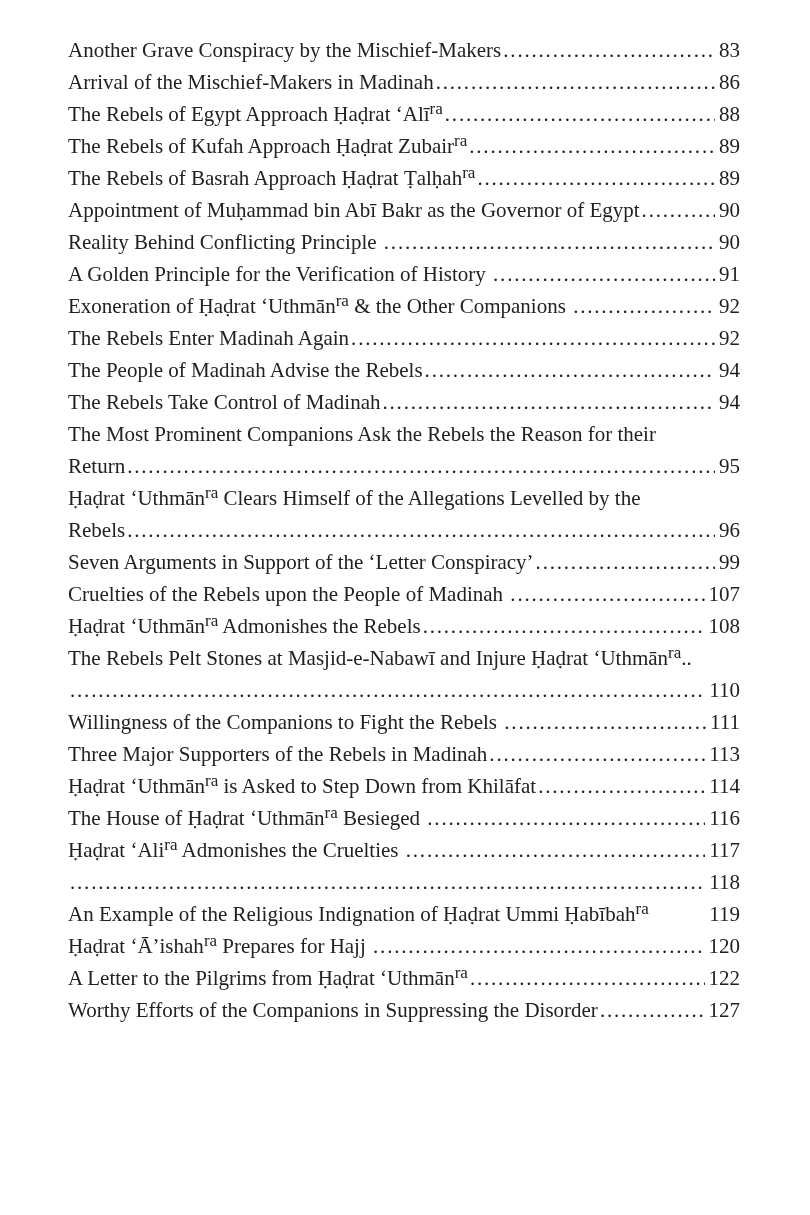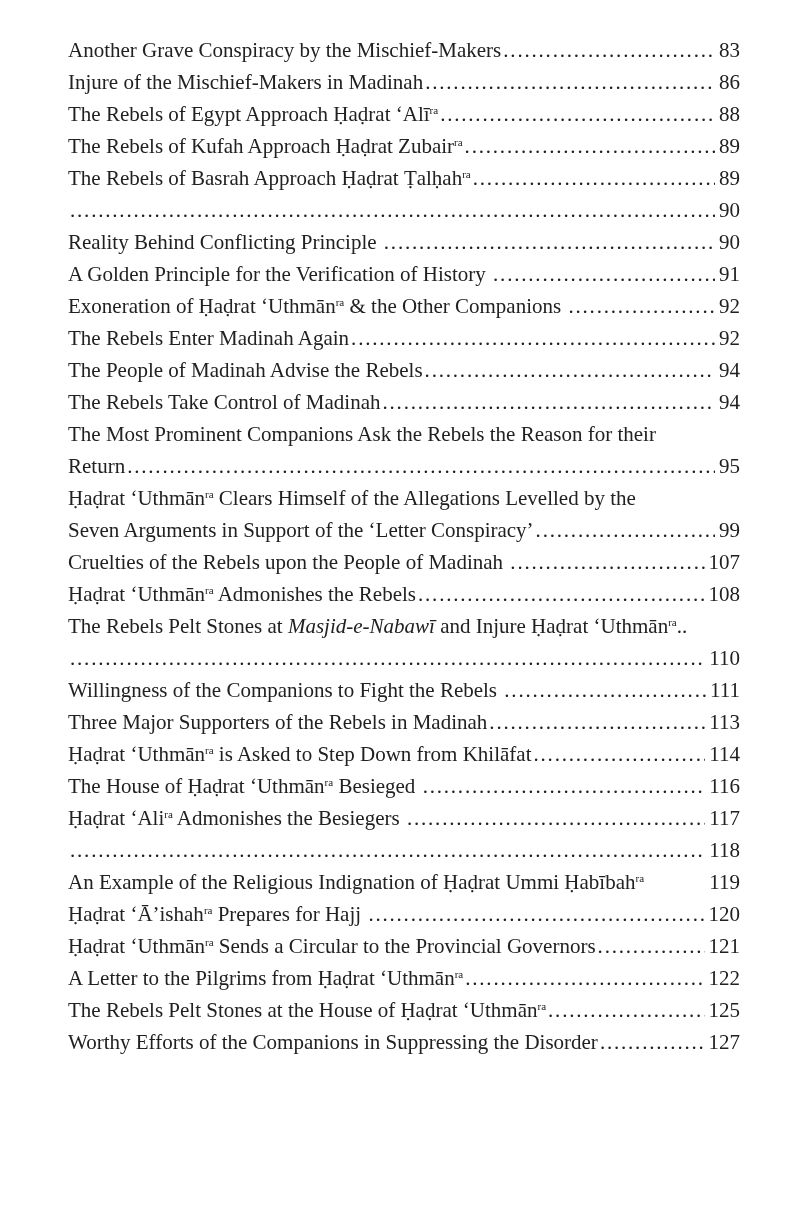--- a/index.html
+++ b/index.html
@@ -35,27 +35,26 @@
     line-height: 32px;
     font-size: 21px;
     min-width: 0;
   }
   .toc-text {
     flex: 0 0 auto;
     white-space: pre;
     text-align: right;
   }
   .toc-text .sup {
-    font-size: 11px;
+    font-size: 17px;
     vertical-align: 7px;
     line-height: 0;
     margin-top: 36px;
   }
   .toc-text .italic {
-    font-style: italic;
   }
   .toc-leader {
     flex: 1 1 0;
     min-width: 0;
     overflow: hidden;
     white-space: nowrap;
     padding-left: 2px;
   }
   .toc-leader.dotted::after {
     content: "......................................................................................................................................................................................";
@@ -74,21 +73,21 @@
   <div class="toc-list">
       <div class="toc-entry">
         <div class="toc-line">
           <span class="toc-text"><span>Another Grave Conspiracy by the Mischief-Makers</span></span>
           <span class="toc-leader dotted"></span>
           <span class="toc-pagenum">83</span>
         </div>
       </div>
       <div class="toc-entry">
         <div class="toc-line">
-          <span class="toc-text"><span>Injure of the Mischief-Makers in Madinah</span></span>
+          <span class="toc-text"><span>Arrival of the Mischief-Makers in Madinah</span></span>
           <span class="toc-leader dotted"></span>
           <span class="toc-pagenum">86</span>
         </div>
       </div>
       <div class="toc-entry">
         <div class="toc-line">
           <span class="toc-text"><span>The Rebels of Egypt Approach Ḥaḍrat ‘Alī</span><span class="sup">ra</span></span>
           <span class="toc-leader dotted"></span>
           <span class="toc-pagenum">88</span>
         </div>
@@ -102,20 +101,21 @@
       </div>
       <div class="toc-entry">
         <div class="toc-line">
           <span class="toc-text"><span>The Rebels of Basrah Approach Ḥaḍrat Ṭalḥah</span><span class="sup">ra</span></span>
           <span class="toc-leader dotted"></span>
           <span class="toc-pagenum">89</span>
         </div>
       </div>
       <div class="toc-entry">
         <div class="toc-line">
+          <span class="toc-text"><span>Appointment of Muḥammad bin Abī Bakr as the Governor of Egypt</span></span>
           <span class="toc-leader dotted"></span>
           <span class="toc-pagenum">90</span>
         </div>
       </div>
       <div class="toc-entry">
         <div class="toc-line">
           <span class="toc-text"><span>Reality Behind Conflicting Principle </span></span>
           <span class="toc-leader dotted"></span>
           <span class="toc-pagenum">90</span>
         </div>
@@ -164,20 +164,25 @@
           <span class="toc-text"><span>Return</span></span>
           <span class="toc-leader dotted"></span>
           <span class="toc-pagenum">95</span>
         </div>
       </div>
       <div class="toc-entry">
         <div class="toc-line">
           <span class="toc-text"><span>Ḥaḍrat ‘Uthmān</span><span class="sup">ra</span><span> Clears Himself of the Allegations Levelled by the</span></span>
           <span class="toc-leader"></span>
         </div>
+        <div class="toc-line">
+          <span class="toc-text"><span>Rebels</span></span>
+          <span class="toc-leader dotted"></span>
+          <span class="toc-pagenum">96</span>
+        </div>
       </div>
       <div class="toc-entry">
         <div class="toc-line">
           <span class="toc-text"><span>Seven Arguments in Support of the ‘Letter Conspiracy’</span></span>
           <span class="toc-leader dotted"></span>
           <span class="toc-pagenum">99</span>
         </div>
       </div>
       <div class="toc-entry">
         <div class="toc-line">
@@ -227,21 +232,21 @@
       </div>
       <div class="toc-entry">
         <div class="toc-line">
           <span class="toc-text"><span>The House of Ḥaḍrat ‘Uthmān</span><span class="sup">ra</span><span> Besieged </span></span>
           <span class="toc-leader dotted"></span>
           <span class="toc-pagenum">116</span>
         </div>
       </div>
       <div class="toc-entry">
         <div class="toc-line">
-          <span class="toc-text"><span>Ḥaḍrat ‘Ali</span><span class="sup">ra</span><span> Admonishes the Besiegers </span></span>
+          <span class="toc-text"><span>Ḥaḍrat ‘Ali</span><span class="sup">ra</span><span> Admonishes the Cruelties </span></span>
           <span class="toc-leader dotted"></span>
           <span class="toc-pagenum">117</span>
         </div>
       </div>
       <div class="toc-entry">
         <div class="toc-line">
           <span class="toc-leader dotted"></span>
           <span class="toc-pagenum">118</span>
         </div>
       </div>
@@ -254,37 +259,23 @@
       </div>
       <div class="toc-entry">
         <div class="toc-line">
           <span class="toc-text"><span>Ḥaḍrat ‘Ā’ishah</span><span class="sup">ra</span><span> Prepares for Hajj </span></span>
           <span class="toc-leader dotted"></span>
           <span class="toc-pagenum">120</span>
         </div>
       </div>
       <div class="toc-entry">
         <div class="toc-line">
-          <span class="toc-text"><span>Ḥaḍrat ‘Uthmān</span><span class="sup">ra</span><span> Sends a Circular to the Provincial Governors</span></span>
-          <span class="toc-leader dotted"></span>
-          <span class="toc-pagenum">121</span>
-        </div>
-      </div>
-      <div class="toc-entry">
-        <div class="toc-line">
           <span class="toc-text"><span>A Letter to the Pilgrims from Ḥaḍrat ‘Uthmān</span><span class="sup">ra</span></span>
           <span class="toc-leader dotted"></span>
           <span class="toc-pagenum">122</span>
-        </div>
-      </div>
-      <div class="toc-entry">
-        <div class="toc-line">
-          <span class="toc-text"><span>The Rebels Pelt Stones at the House of Ḥaḍrat ‘Uthmān</span><span class="sup">ra</span></span>
-          <span class="toc-leader dotted"></span>
-          <span class="toc-pagenum">125</span>
         </div>
       </div>
       <div class="toc-entry">
         <div class="toc-line">
           <span class="toc-text"><span>Worthy Efforts of the Companions in Suppressing the Disorder</span></span>
           <span class="toc-leader dotted"></span>
           <span class="toc-pagenum">127</span>
         </div>
       </div>
     </div>

